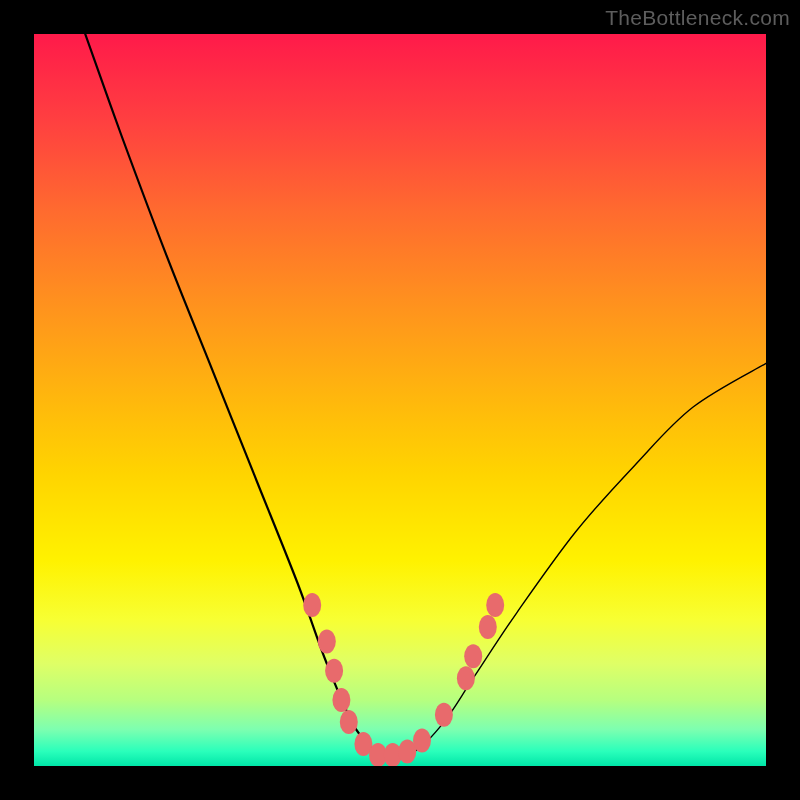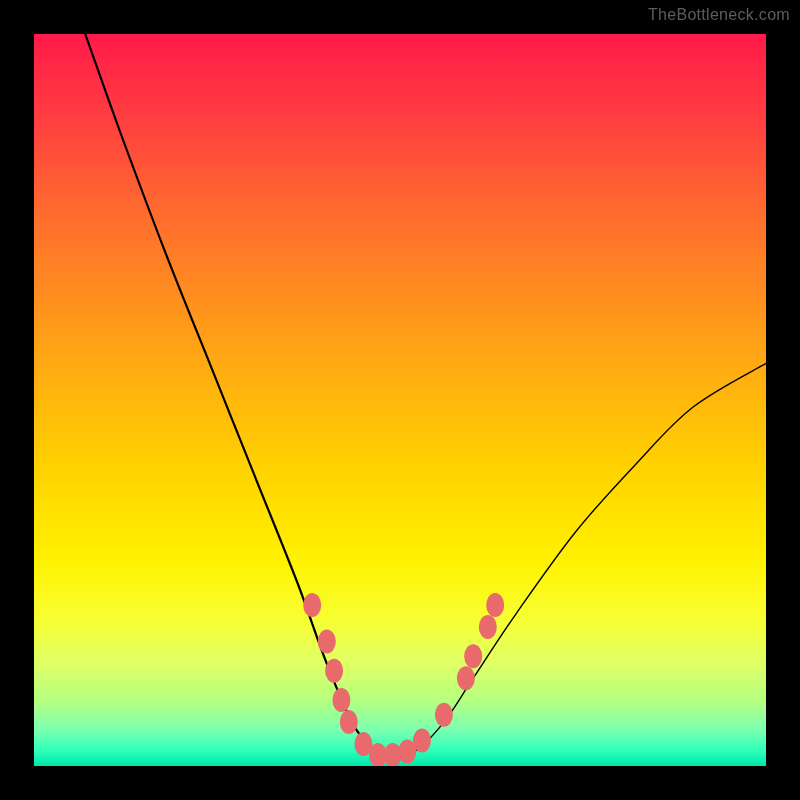--- a/index.html
+++ b/index.html
@@ -47,21 +47,21 @@
     left: 0;
     top: 0;
     width: 732px;
     height: 732px;
   }
   .watermark {
     position: absolute;
     top: 6px;
     right: 10px;
     color: #5d5d5d;
-    font-size: 16px;
+    font-size: 21px;
     font-weight: 500;
     letter-spacing: 0.3px;
     user-select: none;
   }
   .dot {
     fill: #e86a6c;
     stroke: none;
   }
   .curve-path {
     fill: none;

